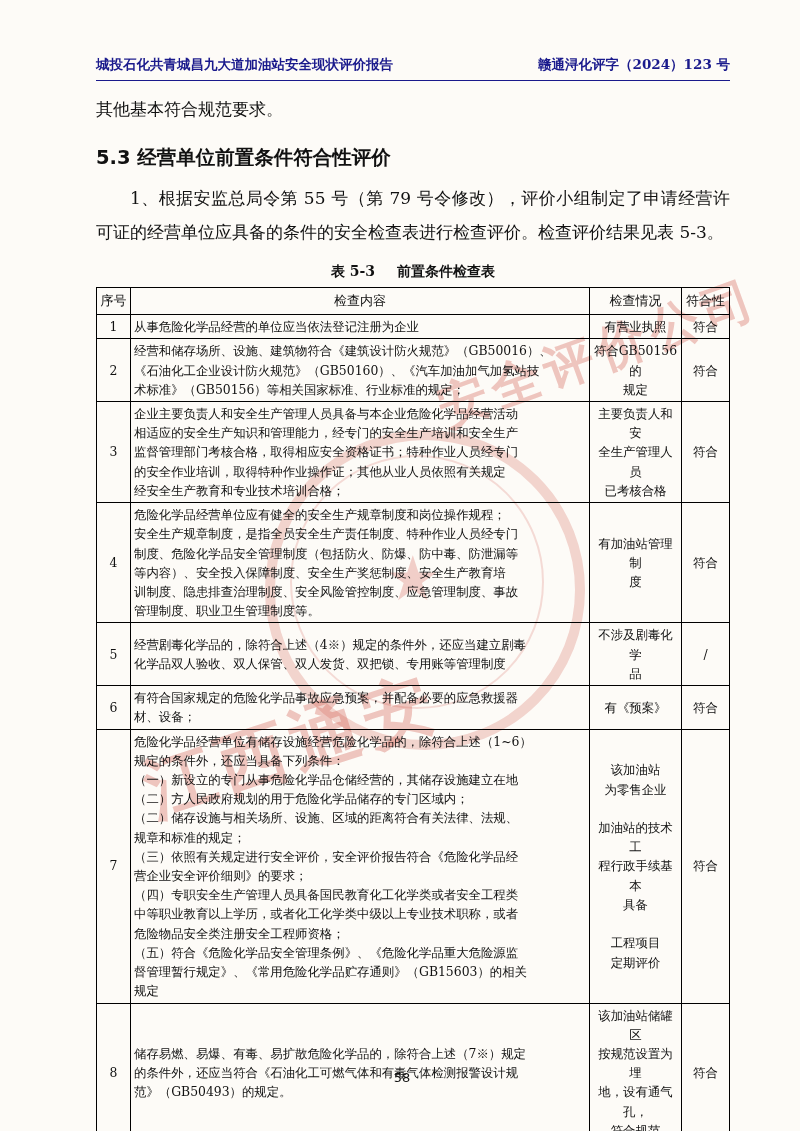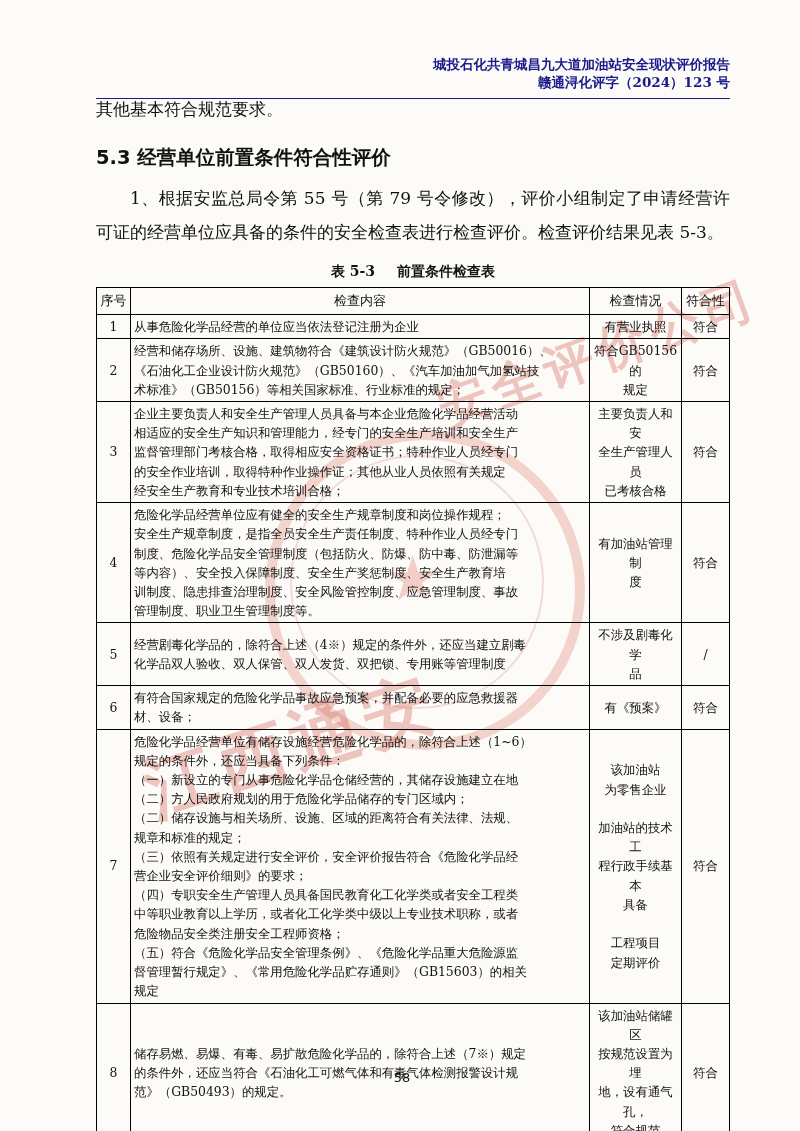--- a/index.html
+++ b/index.html
@@ -78,21 +78,20 @@
     right: 70px;
     top: 56px;
     display: flex;
     justify-content: space-between;
     align-items: flex-end;
     font-size: 13.5px;
     font-weight: bold;
     color: #1a1a8c;
     padding-bottom: 6px;
     border-bottom: 1.5px solid #1a1a8c;
-    flex-direction: column;
   }
   .header .right {
     white-space: nowrap;
     margin-left: 12px;
   }
 
   
   .content {
     position: absolute;
     left: 96px;

